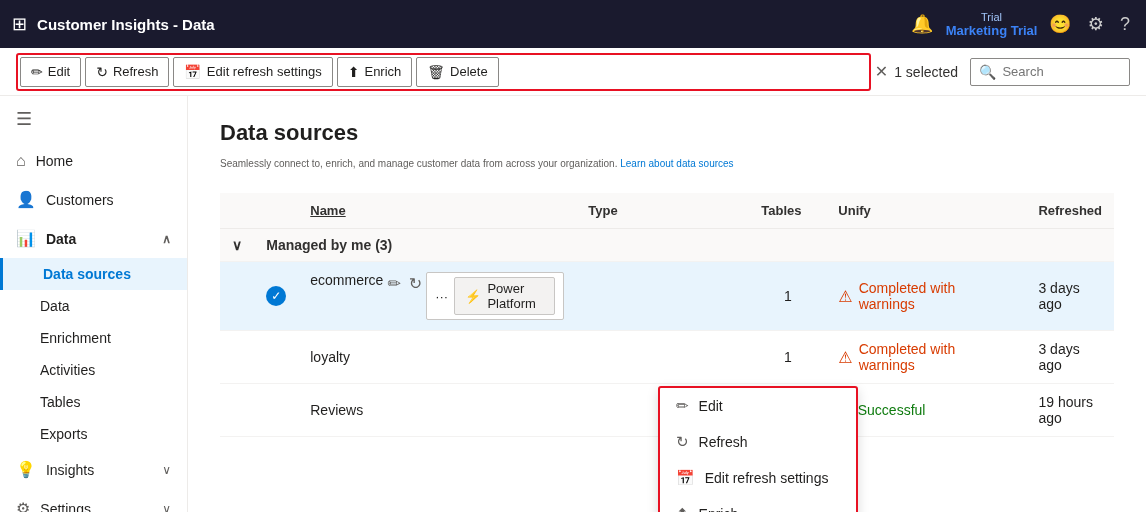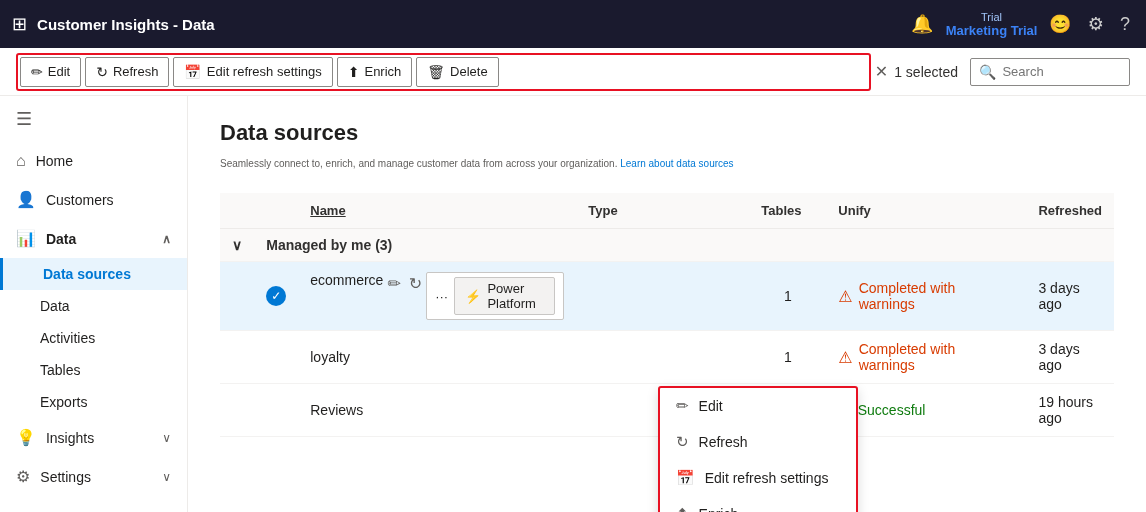--- a/index.html
+++ b/index.html
@@ -269,20 +269,23 @@
       <span>Data</span>
       <span class="sidebar-chevron">∧</span>
     </div>
     <div class="sidebar-sub-item active">
       <span>Data sources</span>
     </div>
     <div class="sidebar-sub-item">
       <span>Data</span>
     </div>
     <div class="sidebar-sub-item">
+      <span>Enrichment</span>
+    </div>
+    <div class="sidebar-sub-item">
       <span>Activities</span>
     </div>
     <div class="sidebar-sub-item">
       <span>Tables</span>
     </div>
     <div class="sidebar-sub-item">
       <span>Exports</span>
     </div>
     <div class="sidebar-item">
       <span class="icon">💡</span>

